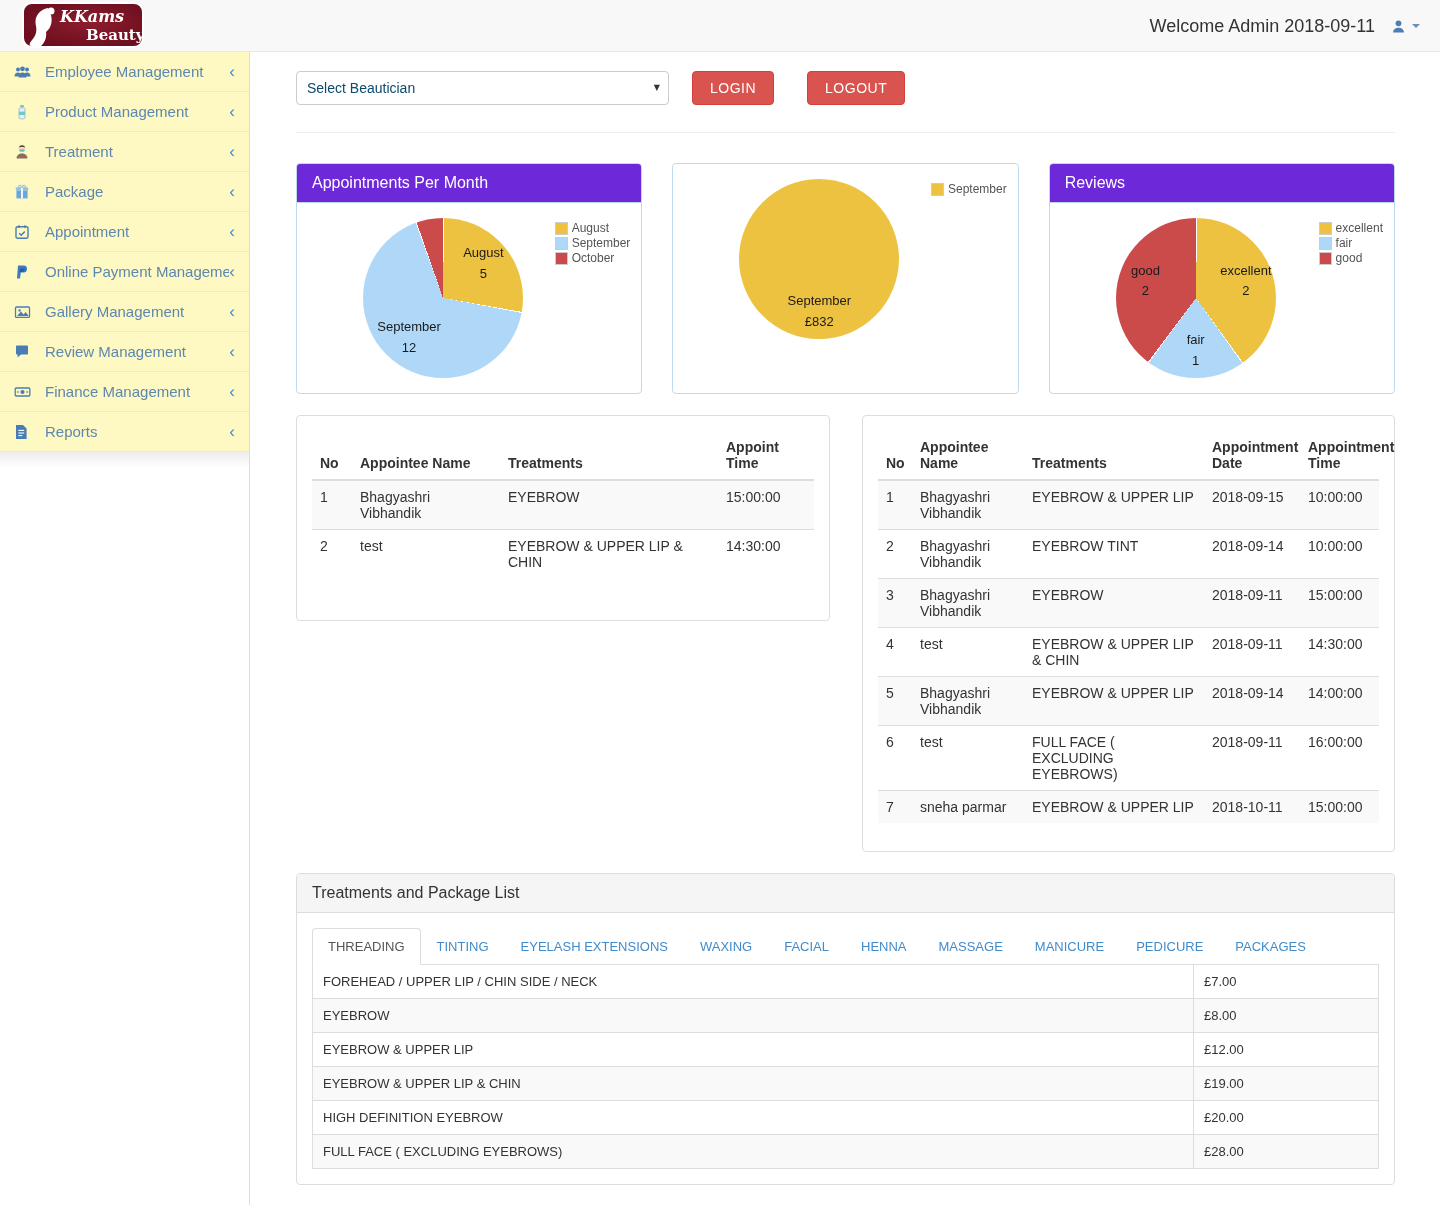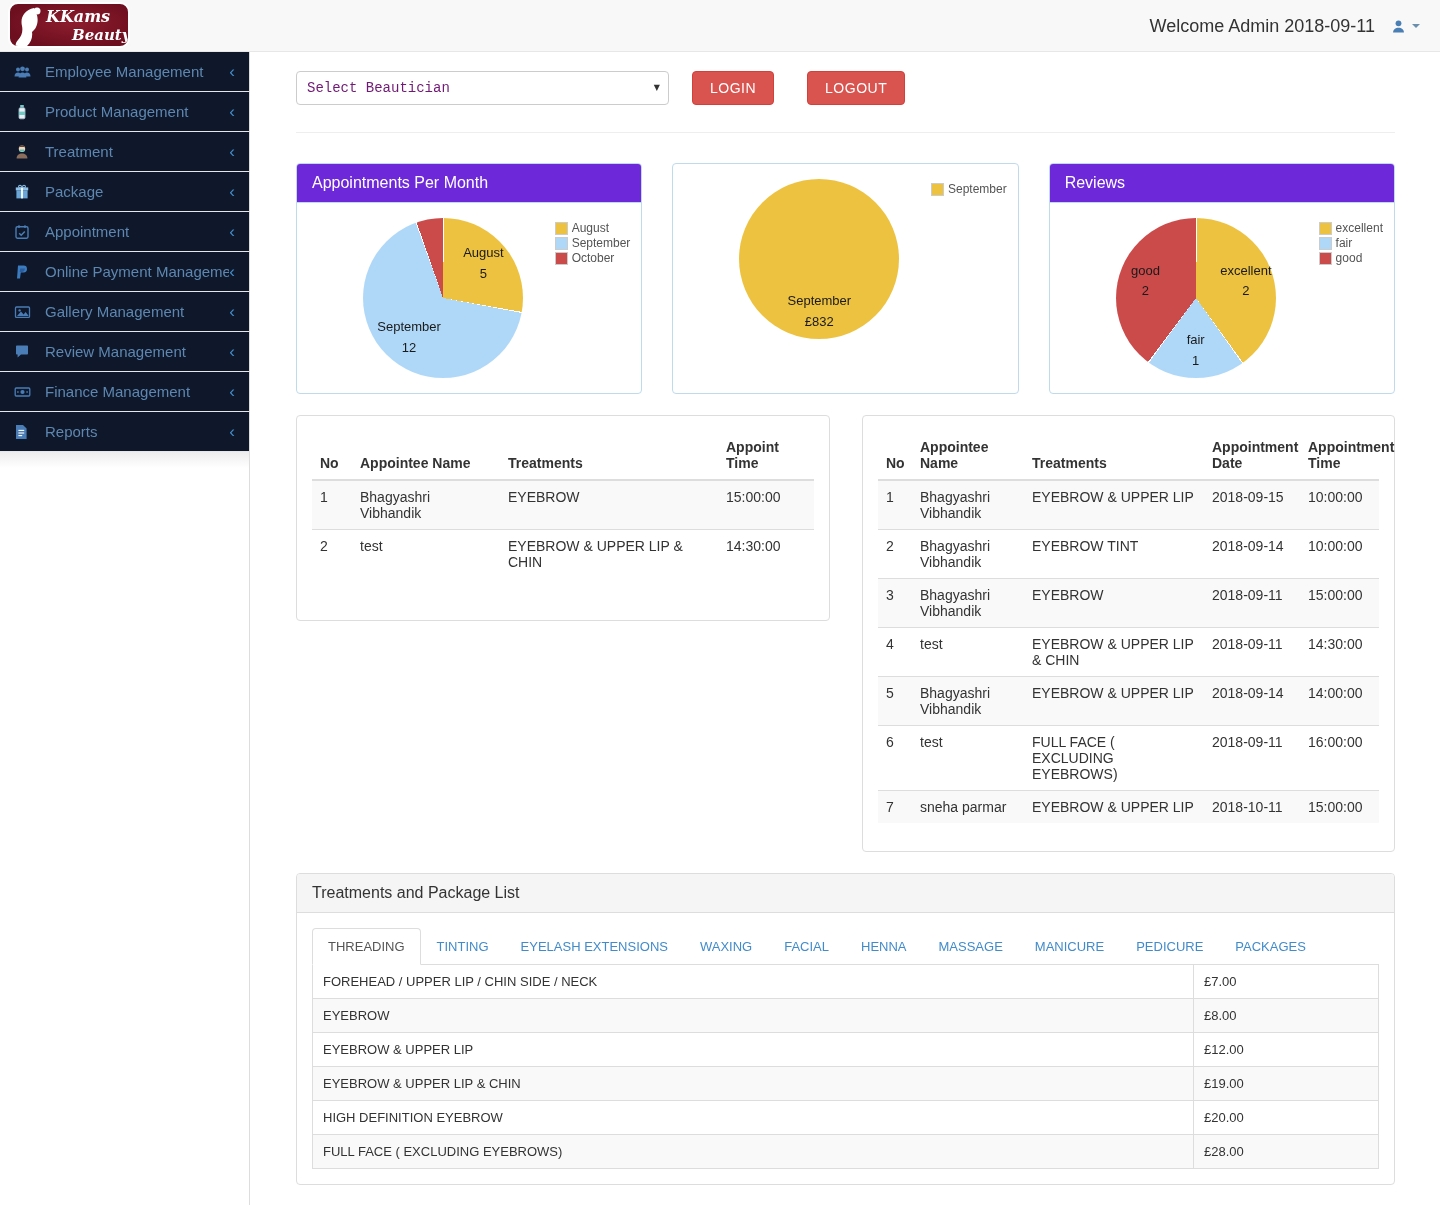--- a/index.html
+++ b/index.html
@@ -6,56 +6,56 @@
   html,body { margin:0; padding:0; }
   body {
     width:1440px; height:1205px; position:relative;
     font-family:"Liberation Sans", sans-serif;
     font-size:14px; color:#333; background:#fff; overflow:hidden;
   }
 
   
   .navbar { position:absolute; top:0; left:0; right:0; height:52px;
     background:#f8f8f8; border-bottom:1px solid #e7e7e7; z-index:10; }
-  .logo { position:absolute; top:2px; left:8px; width:122px; height:46px;
+  .logo { position:absolute; top:2px; left:22px; width:122px; height:46px;
     background:radial-gradient(ellipse at 55% 45%, #8d1d2e 0%, #6d0f1f 75%);
     border:2px solid #fff; border-radius:10px; overflow:hidden; cursor:pointer; }
   .logo-l1 { position:absolute; left:36px; top:3px; color:#fff;
     font-family:"DejaVu Serif", serif; font-style:italic; font-weight:bold; font-size:16px; }
   .logo-l2 { position:absolute; left:62px; top:22px; color:#fff;
-    font-family:"DejaVu Serif", serif; font-style:italic; font-weight:bold; font-size:15px; }
+    font-family:"DejaVu Serif", serif; font-weight:bold; font-size:15px; }
   .logo-sil { position:absolute; left:2px; top:1px; }
   .nav-right { position:absolute; right:20px; top:0; height:52px;
     display:flex; align-items:center; gap:16px; }
   .welcome { font-size:18px; color:#333; }
   .user-btn { display:flex; align-items:center; gap:6px; cursor:pointer; }
   .caret { width:0; height:0; border-left:4px solid transparent;
     border-right:4px solid transparent; border-top:4px solid #6b8fae; }
 
   
   .sidebar { position:absolute; top:52px; left:0; width:250px; bottom:0;
     background:#fff; border-right:1px solid #ddd; z-index:5; }
   .side-item { height:40px; display:flex; align-items:center;
     padding:0 14px 0 14px; border-bottom:1px solid #e7e7e7;
-    color:#5d87b0; font-size:15px; background:#0f172a; cursor:pointer; }
+    color:#5d87b0; font-size:15px; background:#fef9c3; cursor:pointer; }
   .side-item.active { background:#ececec; }
   .sicon { width:24px; margin-right:7px; display:flex; align-items:center; }
   .slabel { flex:1; white-space:nowrap; overflow:hidden; }
   .chev { color:#428bca; font-size:17px; line-height:1; }
   .side-fade { height:16px; background:linear-gradient(#ededed,#fff); }
 
   
   .main { position:absolute; left:251px; top:53px; right:0; bottom:0;
     padding:18px 45px 0 45px; }
 
   .controls { display:flex; align-items:center; }
   .select-wrap { position:relative; width:373px; }
   .select-wrap select { width:100%; height:34px; border:1px solid #ccc; border-radius:4px;
-    padding:0 22px 0 10px; font-size:14px; color:#701a75; background:#fff;
-    -webkit-appearance:none; appearance:none; font-family:Liberation Mono, monospace; }
+    padding:0 22px 0 10px; font-size:14px; color:#0c4a6e; background:#fff;
+    -webkit-appearance:none; appearance:none; font-family:Liberation Sans, sans-serif; }
   .sel-caret { position:absolute; right:9px; top:12px; font-size:8px; color:#333;
     font-family:"DejaVu Sans",sans-serif; pointer-events:none; }
   .btn-danger { height:34px; padding:0 17px; background:#d9534f; border:1px solid #d43f3a;
     border-radius:4px; color:#fff; font-size:14px; letter-spacing:.5px; cursor:pointer;
     font-family:"Liberation Sans",sans-serif; }
   .btn-login { margin-left:23px; }
   .btn-logout { margin-left:33px; }
   .divider { border:0; border-top:1px solid #eee; margin:27px 0 0 0; }
 
   

